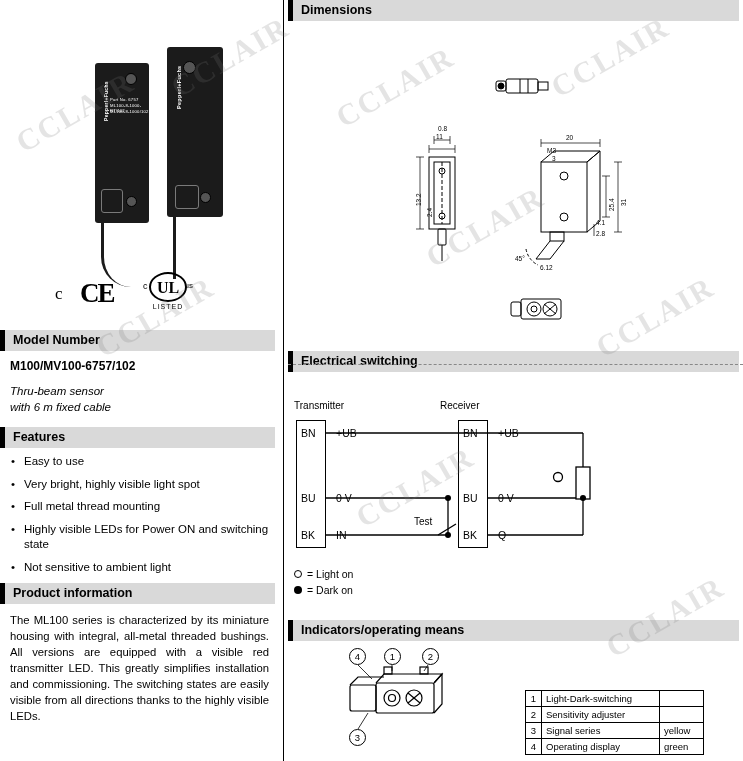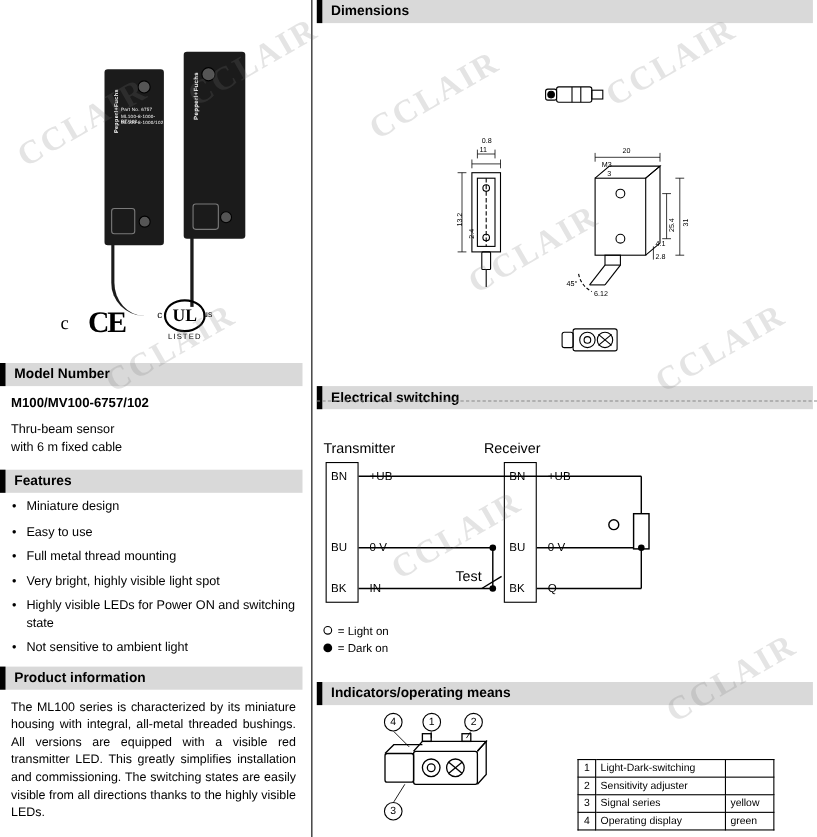--- a/index.html
+++ b/index.html
@@ -99,21 +99,21 @@
     line-height: 27px;
   }
   .ul-sub { font-size: 7px; letter-spacing: 1px; margin-top: 1px; }
   .ul-c { position:absolute; left:3px; top:9px; font-size:9px;}
   .ul-us { position:absolute; right:3px; top:9px; font-size:8px;}
 
   .model-body { padding: 8px 10px 2px 10px; }
   .model-number {
     font-size: 12px; font-weight: bold; margin-bottom: 10px;
   }
-  .model-desc { font-size: 11.5px; line-height: 16px; }
+  .model-desc { font-size: 11.5px; line-height: 16px; font-style: italic; }
 
   ul.features {
     margin: 6px 0 8px 0;
     padding: 0 10px 0 24px;
     list-style: none;
   }
   ul.features li {
     position: relative;
     font-size: 11.5px;
     line-height: 15.5px;
@@ -172,21 +172,21 @@
   .legend-o {
     display: inline-block; width: 8px; height: 8px;
     border: 1.4px solid #000; border-radius: 50%;
     margin-right: 5px; vertical-align: 0px;
   }
   .legend-f {
     display: inline-block; width: 8px; height: 8px;
     background: #000; border-radius: 50%;
     margin-right: 5px; vertical-align: 0px;
   }
-  .small-cap { position: absolute; font-size: 13px; }
+  .small-cap { position: absolute; font-size: 10px; }
 
   
   table.ind-table {
     position: absolute;
     border-collapse: collapse;
     font-size: 9.5px;
   }
   table.ind-table td {
     border: 1px solid #000;
     padding: 2px 4px;
@@ -271,24 +271,23 @@
 
     <div class="sec-head" style="margin:0 4px 0 0;">Model Number</div>
     <div class="model-body">
       <div class="model-number">M100/MV100-6757/102</div>
       <div class="model-desc">Thru-beam sensor</div>
       <div class="model-desc">with 6 m fixed cable</div>
     </div>
 
     <div class="sec-head" style="margin:10px 4px 0 0;">Features</div>
     <ul class="features">
-      <li>Miniature design</li>
       <li>Easy to use</li>
+      <li>Very bright, highly visible light spot</li>
       <li>Full metal thread mounting</li>
-      <li>Very bright, highly visible light spot</li>
       <li>Highly visible LEDs for Power ON and switching state</li>
       <li>Not sensitive to ambient light</li>
     </ul>
 
     <div class="sec-head" style="margin:2px 4px 0 0;">Product information</div>
     <div class="prod-info-text">The ML100 series is characterized by its miniature housing with integral, all-metal threaded bushings. All versions are equipped with a visible red transmitter LED. This greatly simplifies installation and commissioning. The switching states are easily visible from all directions thanks to the highly visible LEDs.</div>
   </div>
 
   <div id="vdiv"></div>
 

